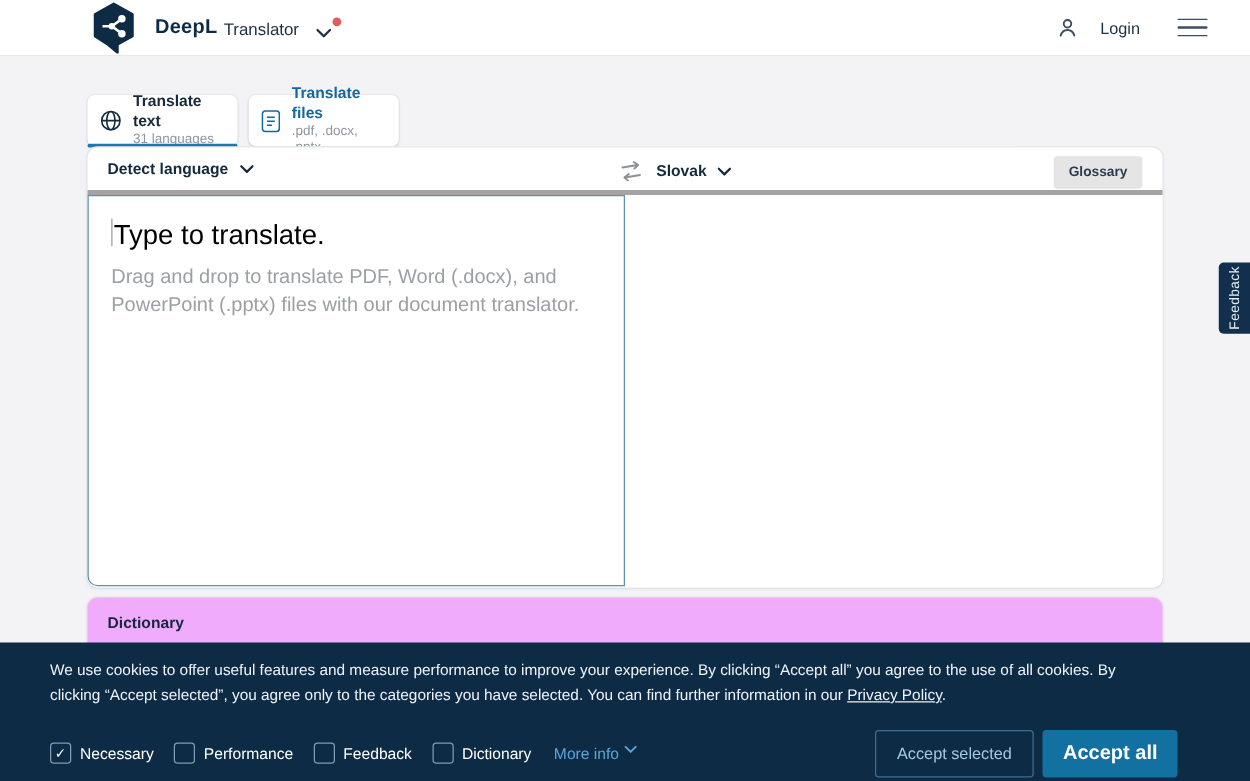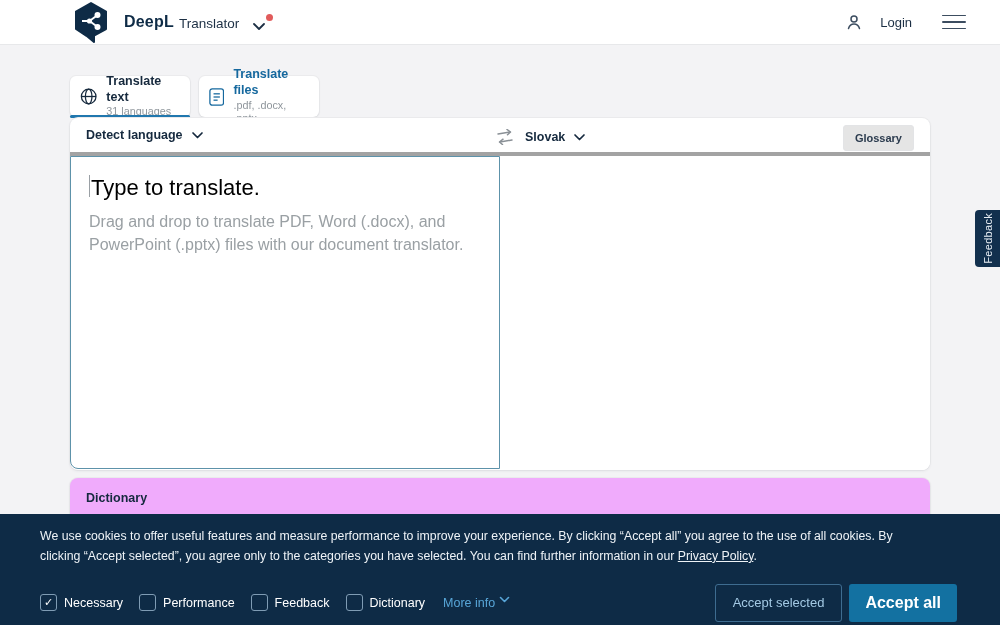--- a/index.html
+++ b/index.html
@@ -53,21 +53,21 @@
   
   .cookie-banner { position:absolute; left:0; bottom:0; width:1000px; height:111px; background:#0e2b46; padding:13px 40px 0 40px; z-index:10; }
   .cookie-text { font-size:12.3px; color:#eef3f7; line-height:1.62; max-width:880px; }
   .cookie-text a { color:#eef3f7; text-decoration:underline; cursor:pointer; }
   .cookie-controls { display:flex; align-items:center; margin-top:17px; gap:16px; }
   .chk-group { display:flex; align-items:center; gap:7px; cursor:pointer; }
   .chk-box { width:17px; height:17px; border:1.5px solid #7f9cb4; border-radius:3px; display:flex; align-items:center; justify-content:center; color:transparent; font-size:11px; }
   .chk-group.checked .chk-box { color:#fff; }
   .chk-label { font-size:12.5px; color:#fff; }
   .more-info { display:flex; align-items:flex-start; gap:4px; font-size:12.5px; color:#58a6d8; cursor:pointer; margin-left:2px; }
-  .banner-buttons { margin-left:auto; display:flex; gap:7px; margin-right:3px;padding-left:48px; }
+  .banner-buttons { margin-left:auto; display:flex; gap:7px; margin-right:18px;padding-left:48px; }
   .btn-outline { background:transparent; border:1px solid #3e6c90; border-radius:3px; color:#a3c9e4; font-size:13px; padding:0 17px; height:38px; cursor:pointer; font-family:"Liberation Sans", sans-serif; }
   .btn-solid { background:#1371a1; border:none; border-radius:3px; color:#fff; font-size:16px; font-weight:bold; padding:0 16px; height:38px; cursor:pointer; font-family:"Liberation Sans", sans-serif; }
 
   svg { display:block; }
 </style>
 </head>
 <body>
 
 <div class="header">
   <div class="logo-box">

